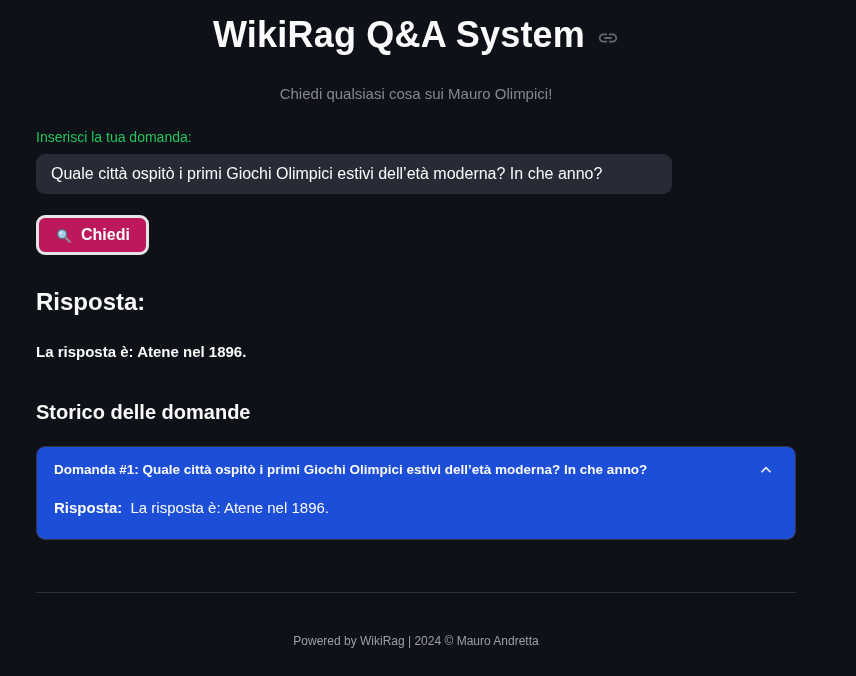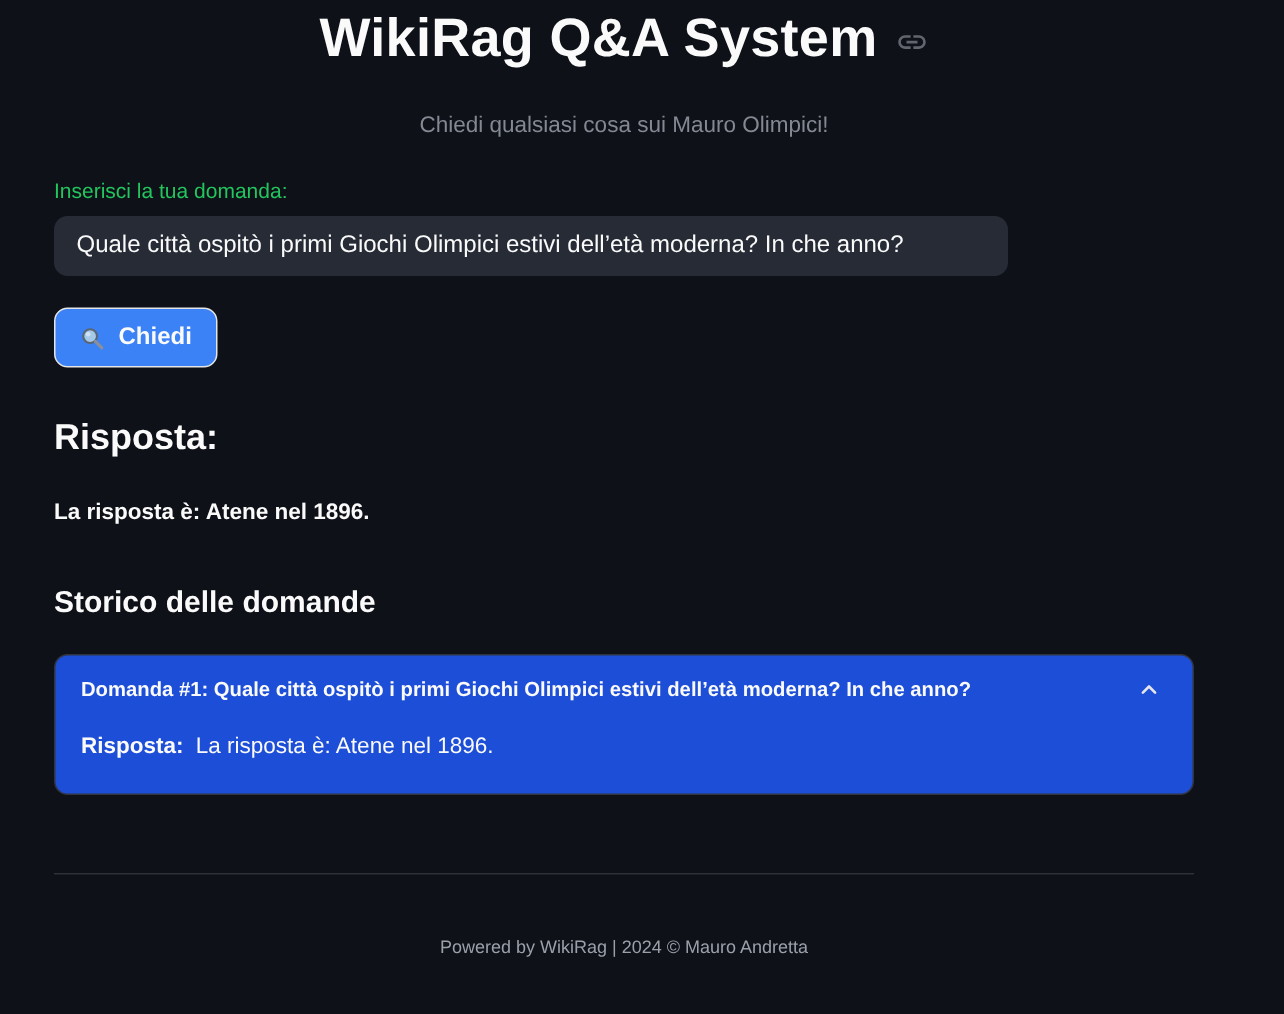--- a/index.html
+++ b/index.html
@@ -5,21 +5,21 @@
   * { margin: 0; padding: 0; box-sizing: border-box; }
   html, body {
     width: 856px; height: 676px;
     background: #0e1117;
     color: #fafafa;
     font-family: "Liberation Sans", "DejaVu Sans", sans-serif;
     overflow: hidden;
   }
   .app {
     width: 856px; height: 676px;
-    padding: 4px 60px 0 36px;
+    padding: 14px 60px 0 36px;
   }
   
   .title-row {
     display: flex;
     align-items: center;
     justify-content: center;
     gap: 12px;
   }
   .title {
     font-size: 36px;
@@ -58,22 +58,22 @@
     font-family: "Liberation Sans", "DejaVu Sans", sans-serif;
     padding: 0 15px;
     outline: none;
   }
   .submit-btn {
     margin-top: 21px;
     height: 40px;
     display: inline-flex;
     align-items: center;
     gap: 9px;
-    background: #3b82f6;
-    border: 1px solid #e5e5e5;
+    background: #be185d;
+    border: 3px solid #e5e5e5;
     border-radius: 9px;
     color: #fafafa;
     font-size: 16px;
     font-weight: 600;
     font-family: "Liberation Sans", "DejaVu Sans", sans-serif;
     padding: 0 16px;
     cursor: pointer;
   }
   
   .answer-heading {

